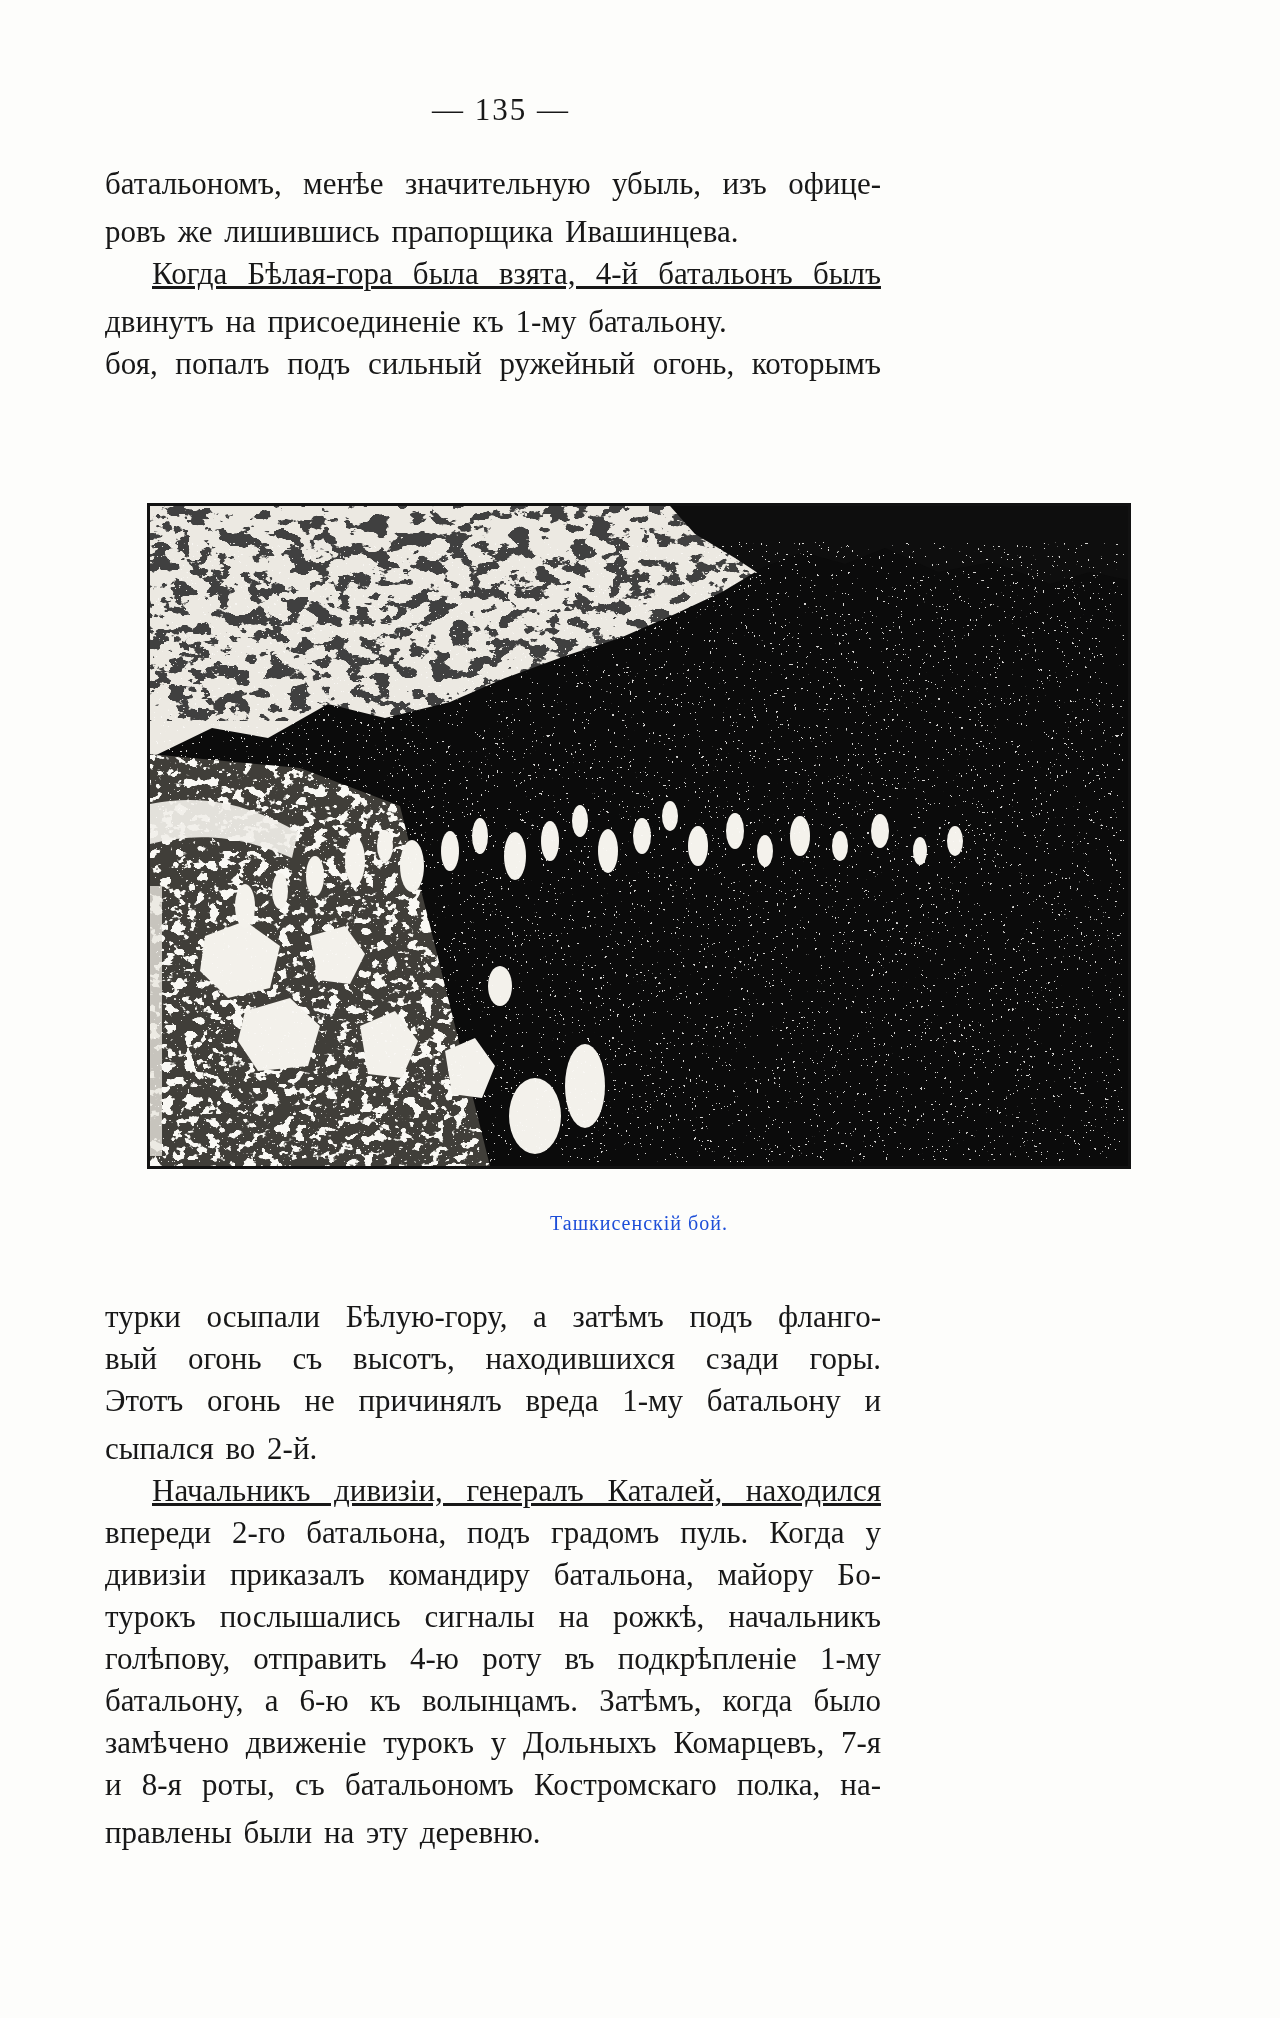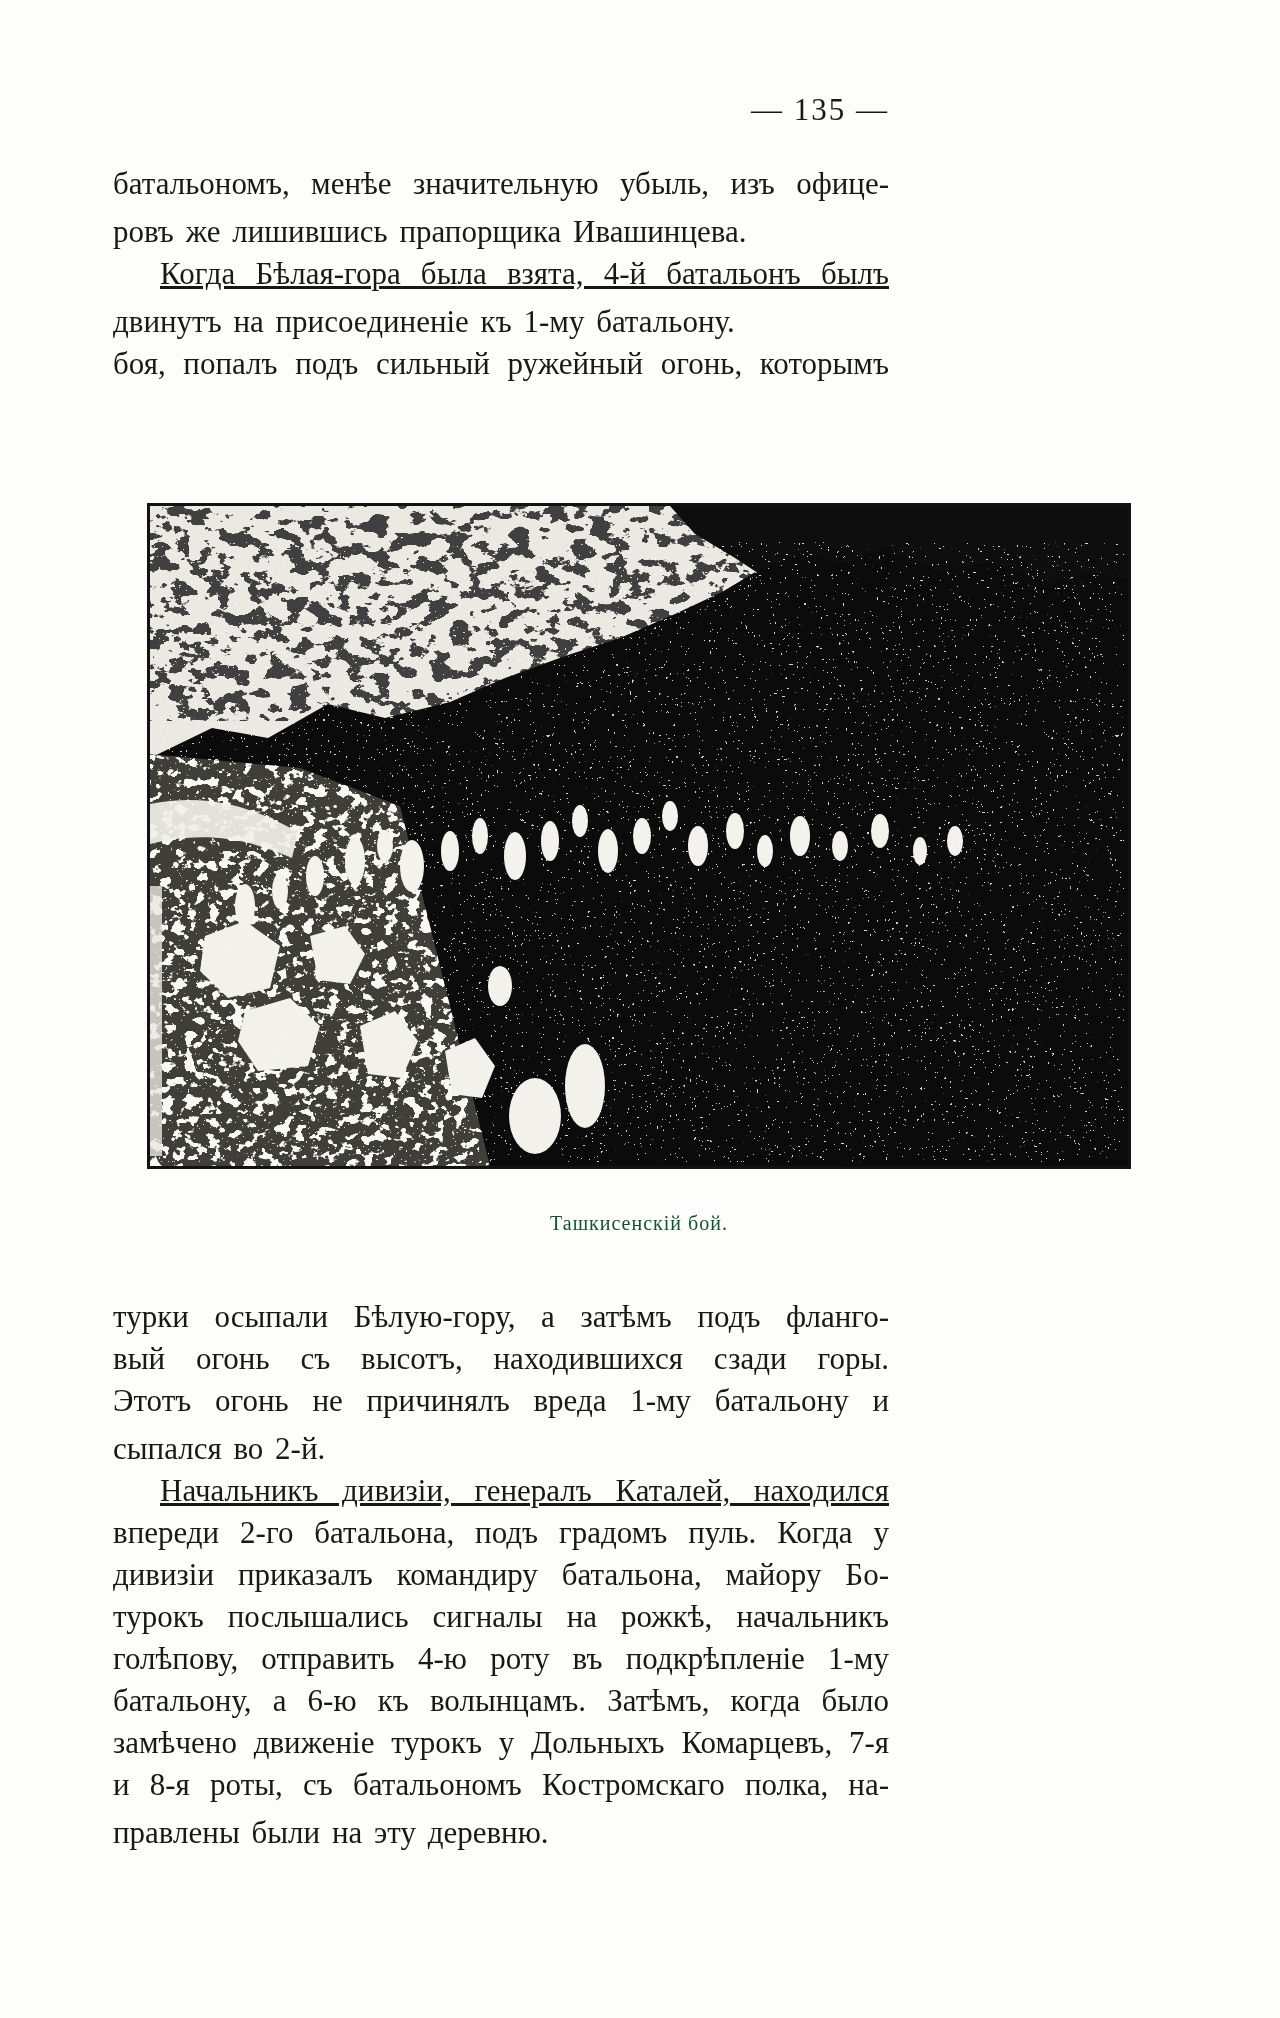--- a/index.html
+++ b/index.html
@@ -5,42 +5,42 @@
   html,body{margin:0;padding:0;}
   body{
     width:1280px;height:2018px;position:relative;
     background:#fdfdfb;
     font-family:"Liberation Serif","DejaVu Serif",serif;
     color:#181818;
     overflow:hidden;
   }
   .pagenum{
     position:absolute;top:92px;left:113px;width:776px;
-    text-align:right;font-size:31px;letter-spacing:2px;
+    text-align:center;font-size:31px;letter-spacing:2px;
   }
-  .textblock{position:absolute;left:113px;width:776px;}
+  .textblock{position:absolute;left:105px;width:776px;}
   .tb1{top:163px;}
   .tb2{top:1296px;}
   .line{
     font-size:31px;line-height:42px;height:42px;
     text-align:justify;word-spacing:4px;
     white-space:normal;
   }
   .j{text-align-last:justify;}
   .end{text-align-last:left;margin-top:6px;}
   .ind{text-indent:47px;text-decoration:underline;}
   .photo{
     position:absolute;left:147px;top:503px;margin:0;
     width:978px;height:660px;
     border:3px solid #121212;background:#0b0b0b;
     line-height:0;
   }
   .caption{
     position:absolute;top:1212px;left:147px;width:984px;
-    text-align:center;font-size:20px;letter-spacing:1px;color:#14532d;
+    text-align:center;font-size:20px;letter-spacing:1px;color:#1d4ed8;
   }
 </style>
 </head>
 <body>
 
 <div>
 
   <div class="pagenum">— 135 —</div>
 
   <div class="textblock tb1">

